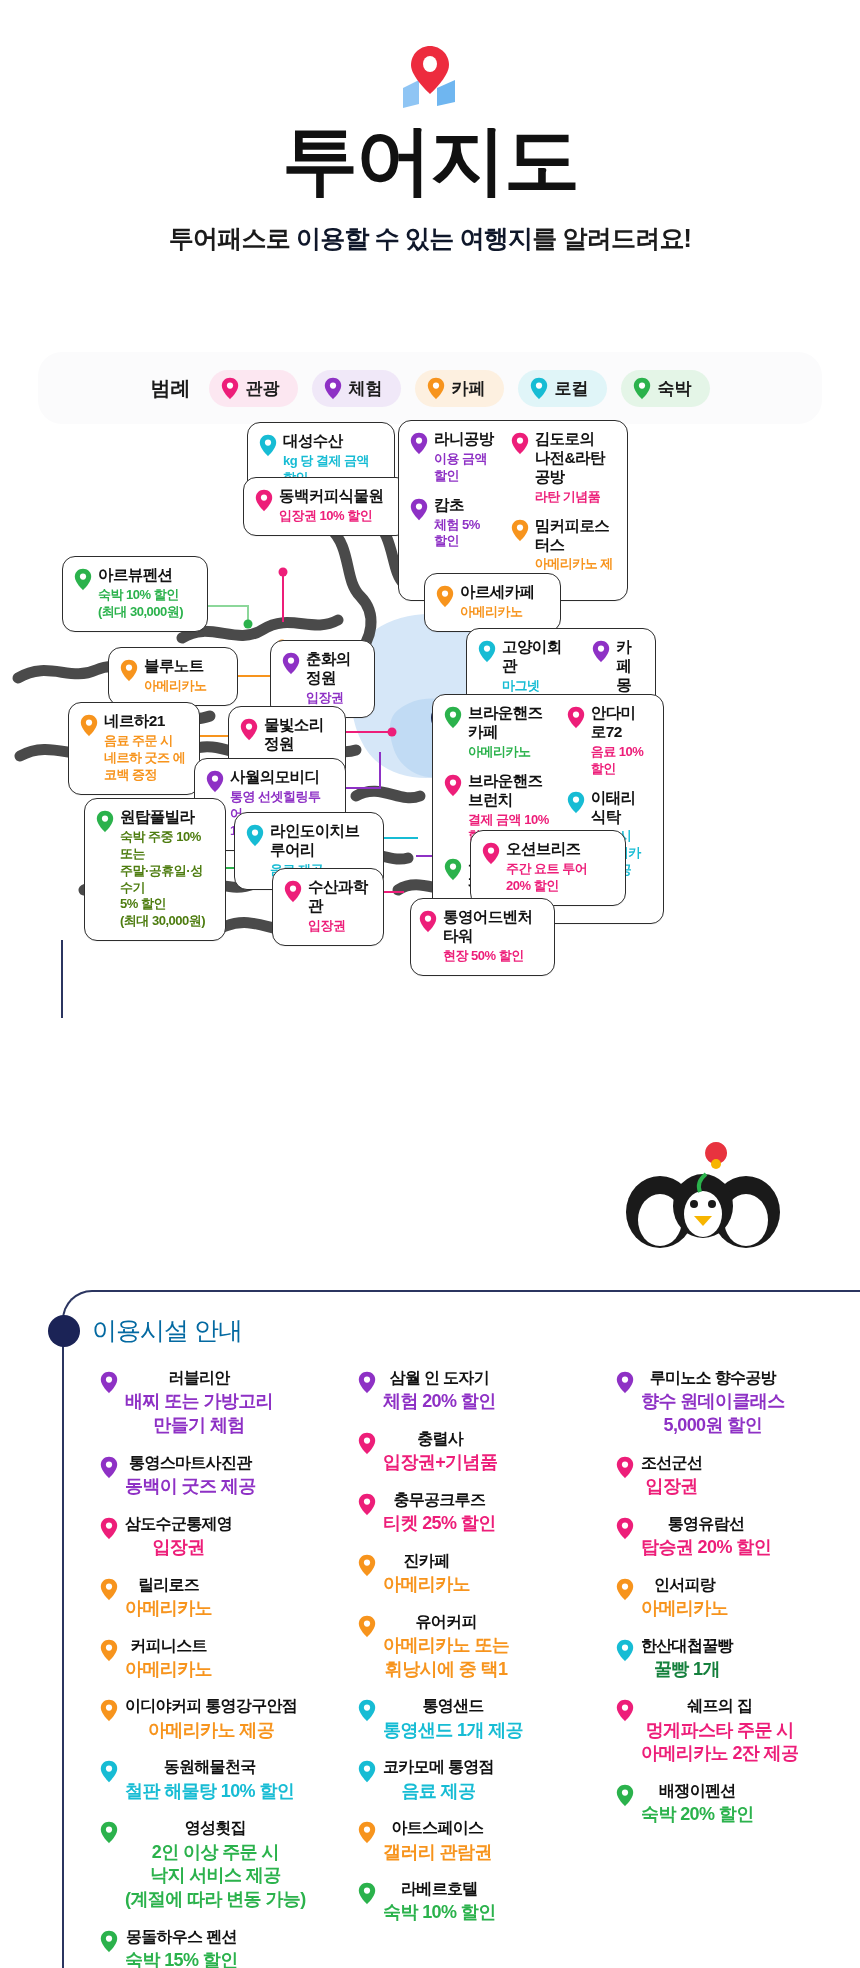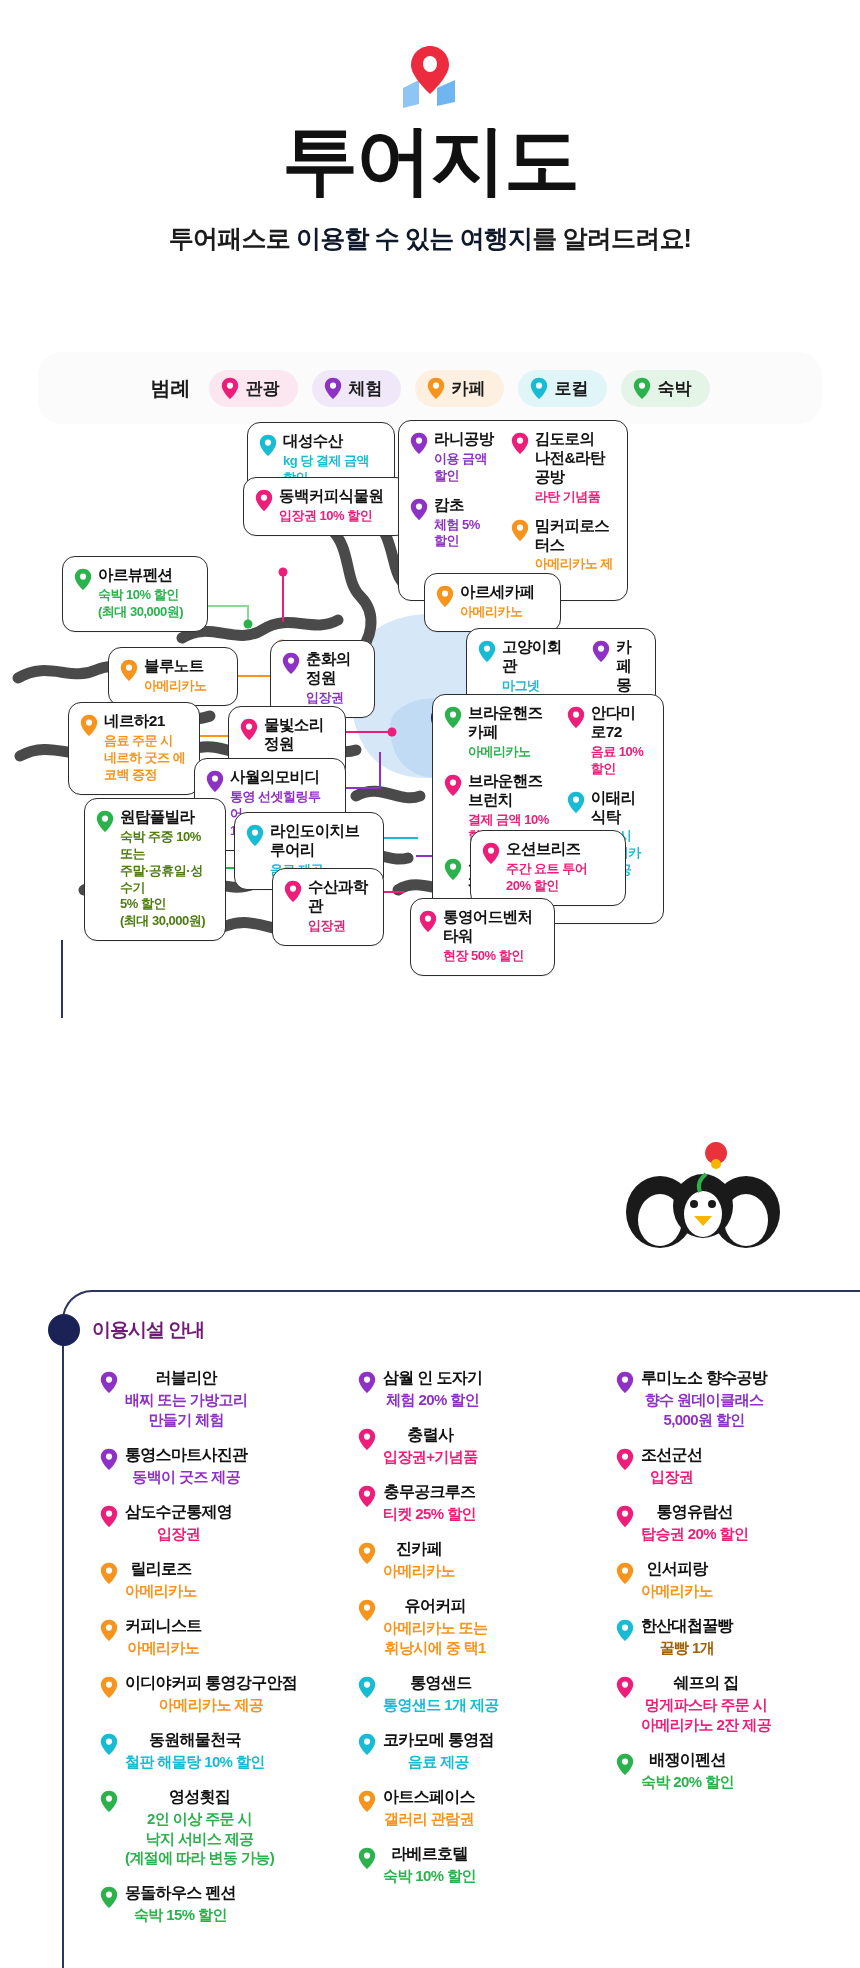--- a/index.html
+++ b/index.html
@@ -93,37 +93,37 @@
     background: #ffffff;
     border-top: 2px solid #2b3560;
     border-left: 2px solid #2b3560;
     border-top-left-radius: 30px;
   }
   .panel-head {
     position: absolute; left: -16px; top: 22px;
     display: flex; align-items: center; gap: 12px;
   }
   .panel-dot { width: 32px; height: 32px; border-radius: 50%; background: #1b2356; }
-  .panel-title { font-size: 19px; font-weight: 700; color: #701a75; letter-spacing: -1px; }
+  .panel-title { font-size: 25px; font-weight: 400; color: #0369a1; letter-spacing: -1px; }
 
   .fac-cols {
     position: absolute; left: 36px; top: 76px;
     width: 760px;
     display: flex; gap: 18px;
   }
   .fac-col { width: 240px; }
   .fac-item { display: flex; align-items: flex-start; gap: 7px; text-align: center; }
   .fac-item + .fac-item { margin-top: 15px; }
   .fac-item .pin { margin-top: 3px; }
   .fname {
     font-size: 16px; font-weight: 800; color: #111;
     letter-spacing: -0.7px; line-height: 1.2;
   }
   .fdesc {
-    font-size: 15px; font-weight: 700; letter-spacing: -0.6px;
+    font-size: 18px; font-weight: 700; letter-spacing: -0.6px;
     line-height: 1.32; margin-top: 3px; white-space: pre-line;
   }
 
   
   .mascot { position: absolute; left: 608px; top: 1120px; width: 190px; height: 140px; }
 </style>
 </head>
 <body>
 
 <div id="page">
@@ -812,21 +812,21 @@
               <div class="fdesc" style="color:#F7941D">아메리카노</div>
             </div>
           </div>
           <div class="fac-item">
             <svg class="pin" width="17" height="22" viewBox="0 0 18 23">
               <path d="M9 0.8 C4.3 0.8 0.8 4.3 0.8 8.8 C0.8 14.6 9 22.2 9 22.2 C9 22.2 17.2 14.6 17.2 8.8 C17.2 4.3 13.7 0.8 9 0.8 Z" fill="#17BCD4"></path>
               <circle cx="9" cy="8.6" r="3.1" fill="#ffffff"></circle>
             </svg>
             <div>
               <div class="fname">한산대첩꿀빵</div>
-              <div class="fdesc" style="color:#a16207">꿀빵 1개</div>
+              <div class="fdesc" style="color:#15803d">꿀빵 1개</div>
             </div>
           </div>
           <div class="fac-item">
             <svg class="pin" width="17" height="22" viewBox="0 0 18 23">
               <path d="M9 0.8 C4.3 0.8 0.8 4.3 0.8 8.8 C0.8 14.6 9 22.2 9 22.2 C9 22.2 17.2 14.6 17.2 8.8 C17.2 4.3 13.7 0.8 9 0.8 Z" fill="#ED1E79"></path>
               <circle cx="9" cy="8.6" r="3.1" fill="#ffffff"></circle>
             </svg>
             <div>
               <div class="fname">쉐프의 집</div>
               <div class="fdesc" style="color:#ED1E79">멍게파스타 주문 시

